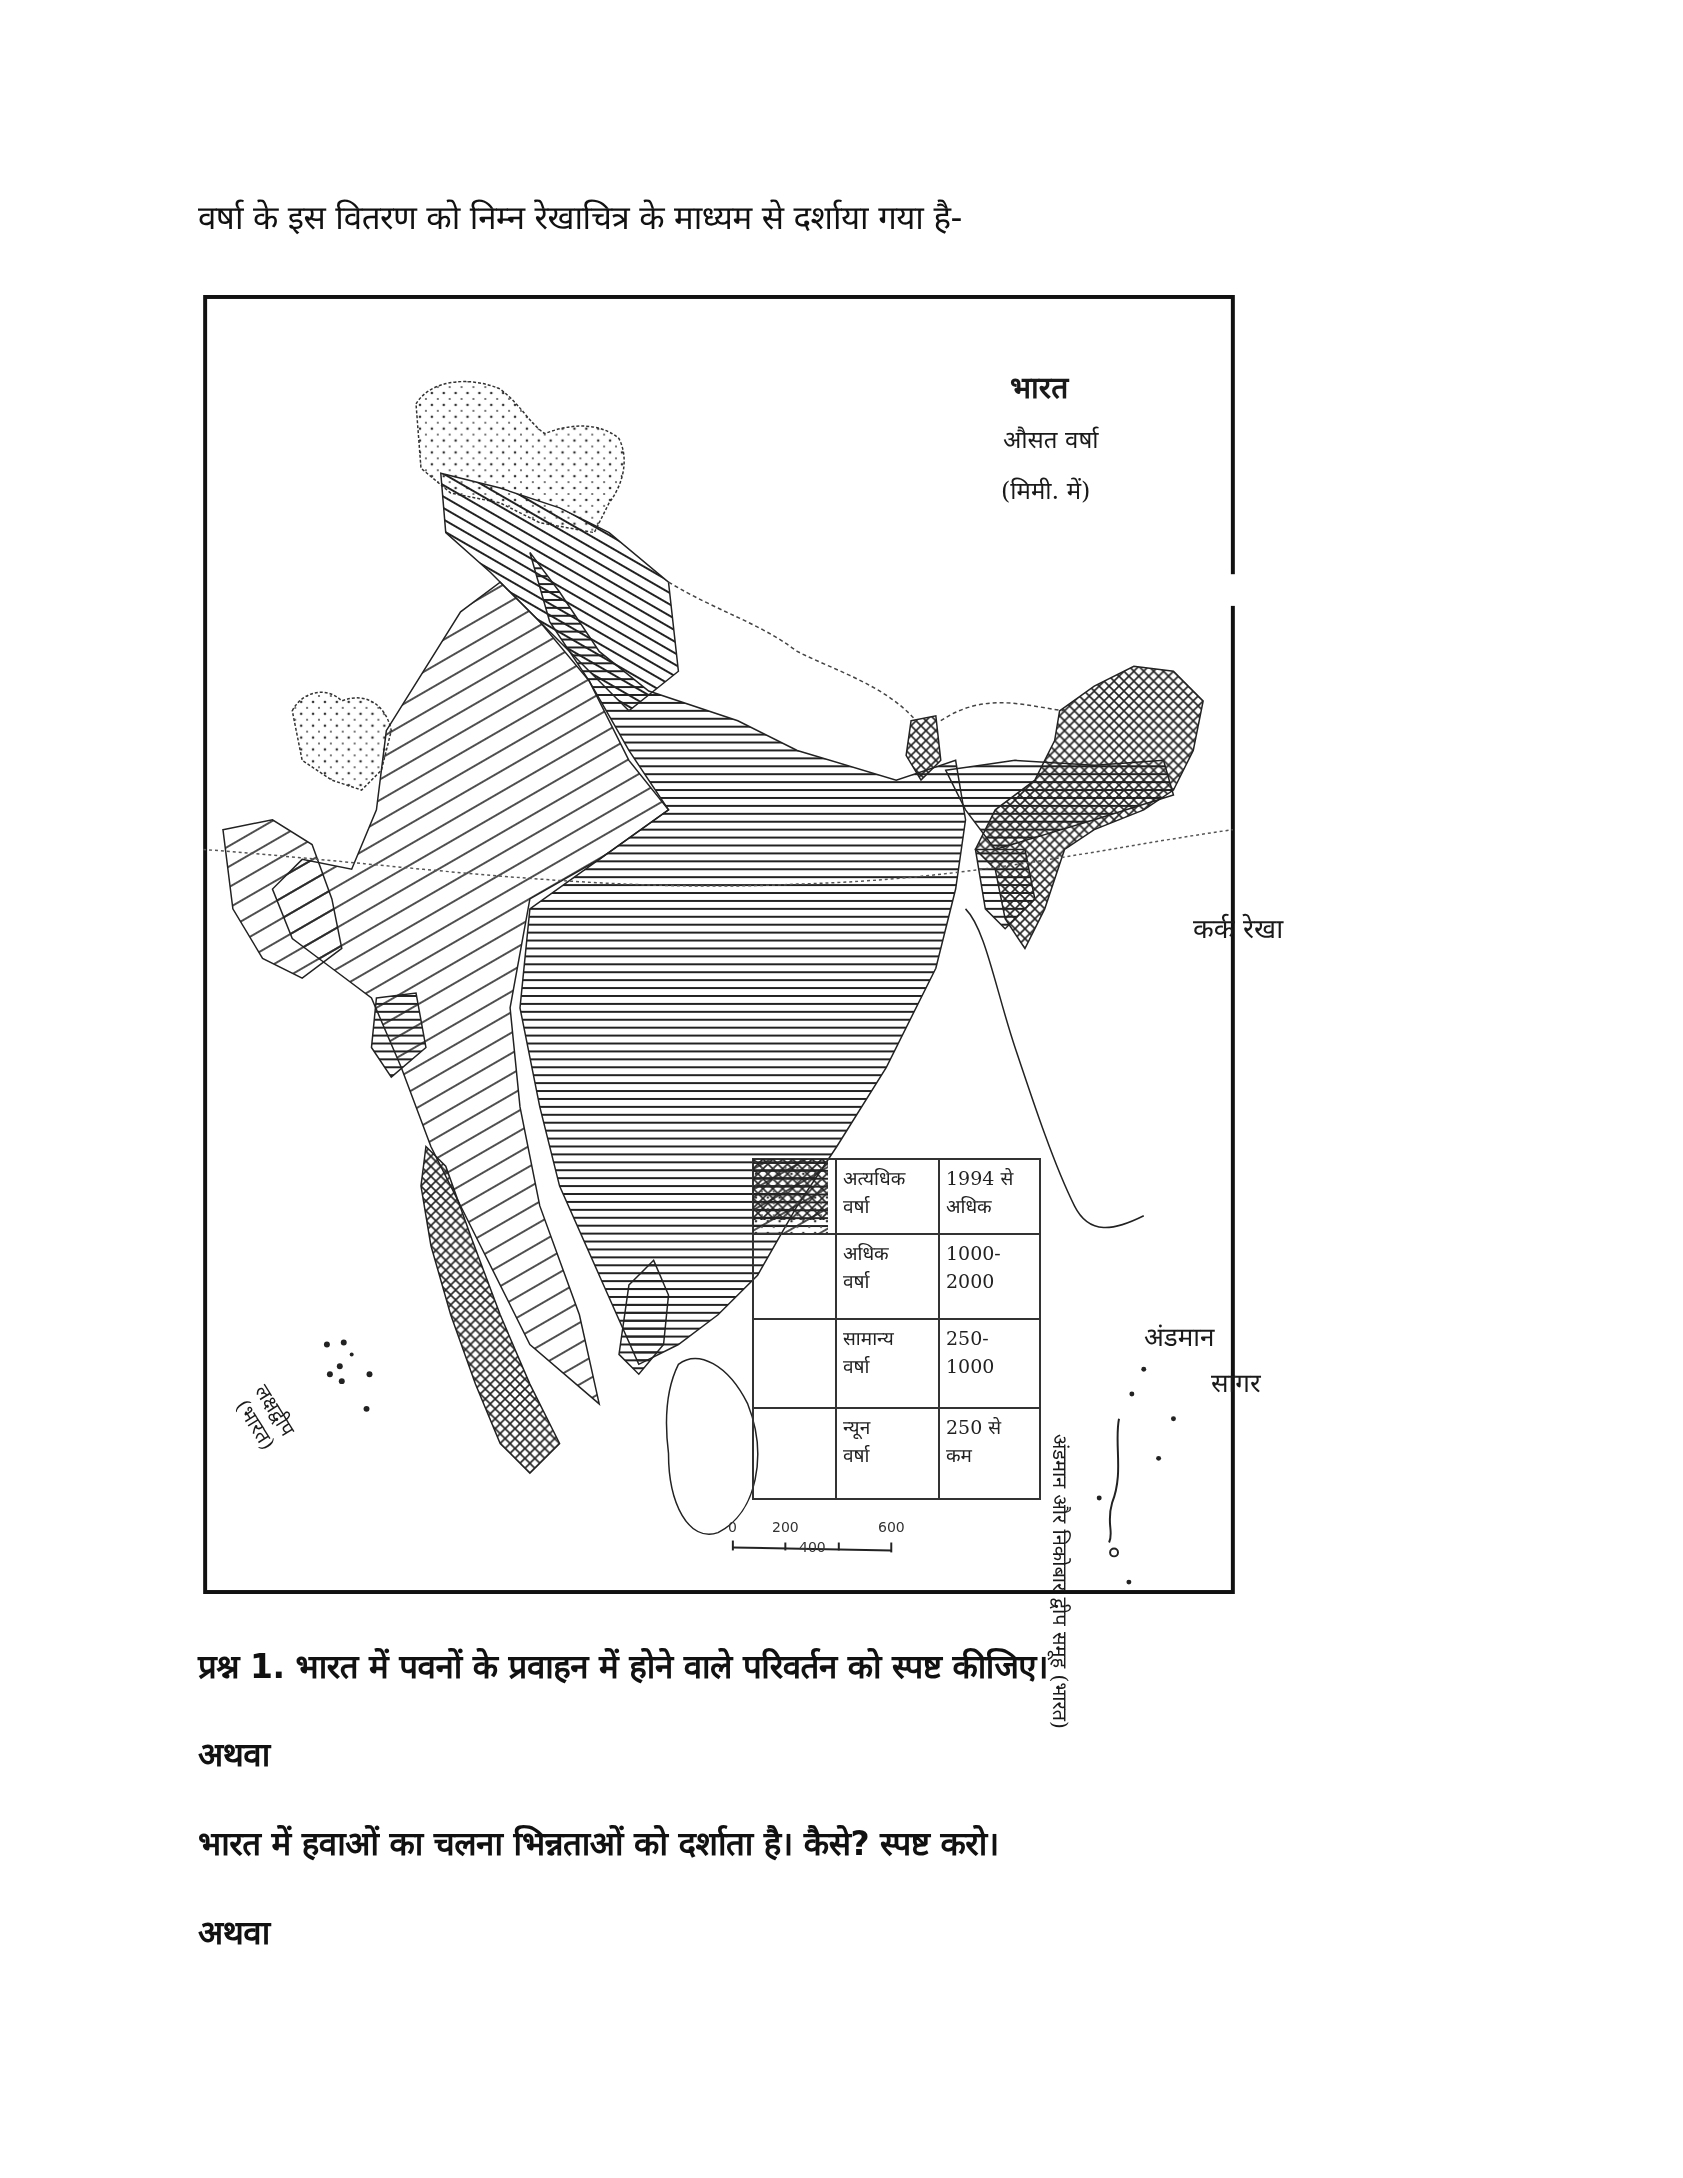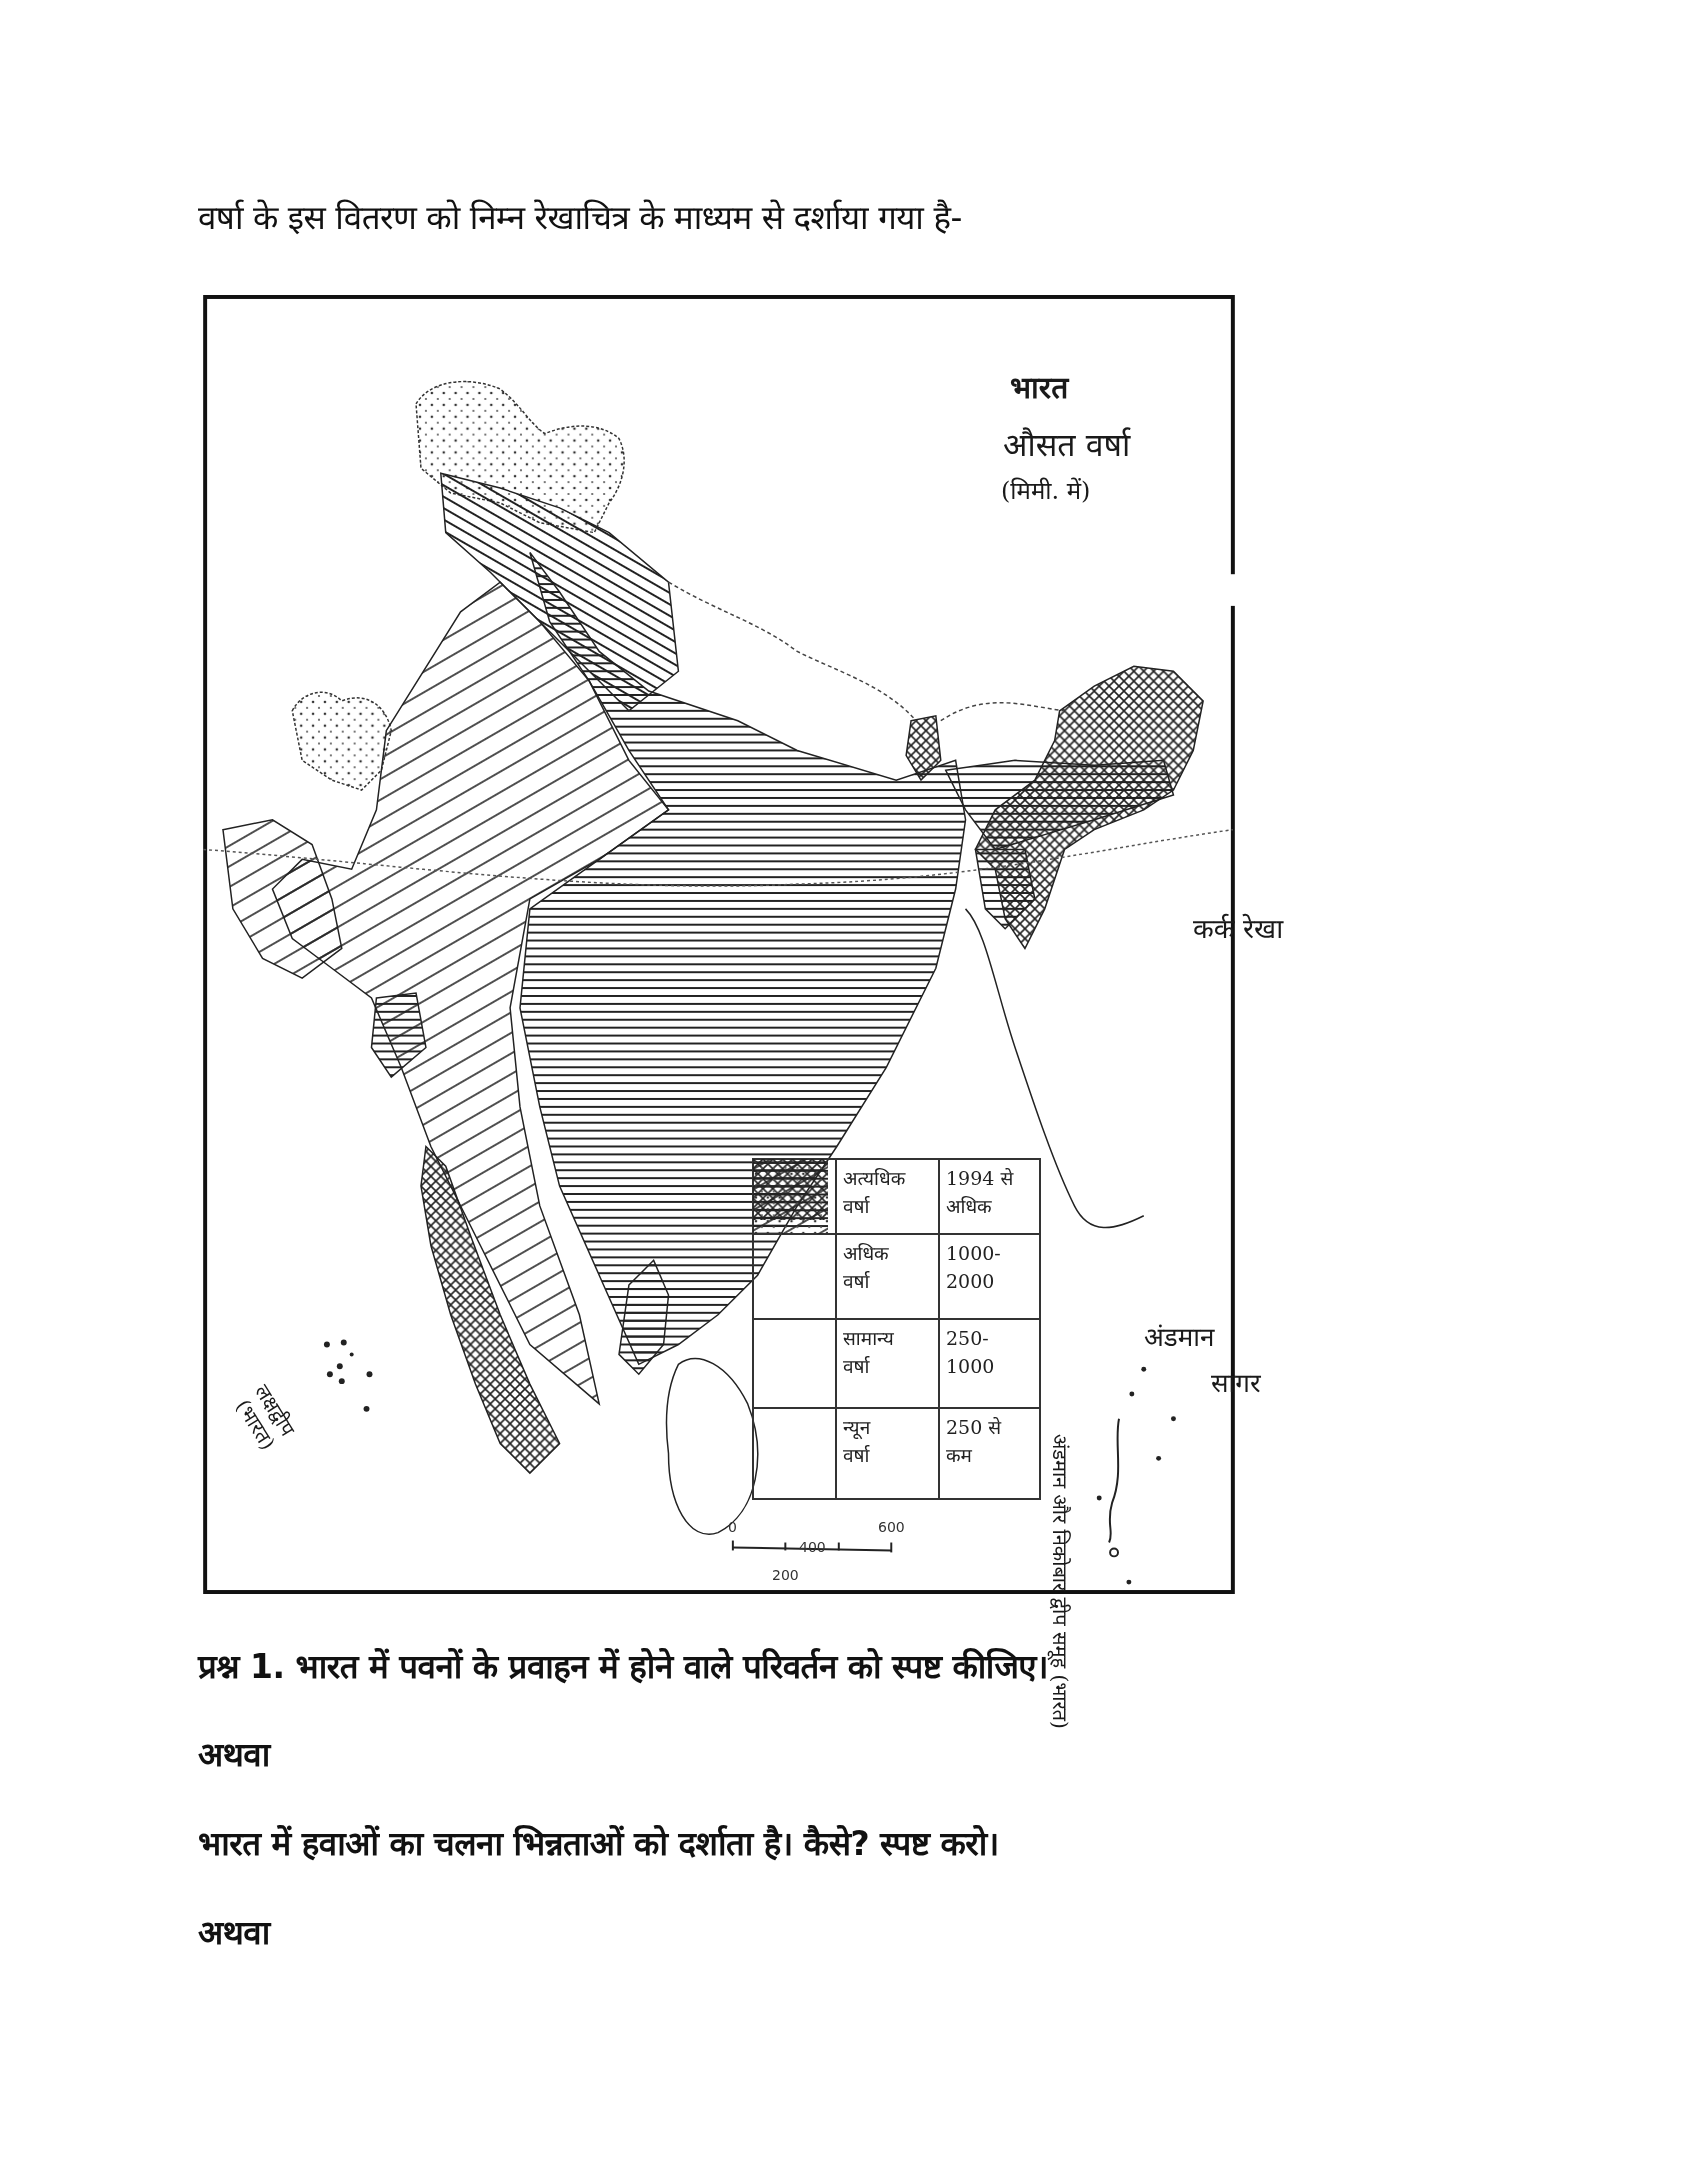--- a/index.html
+++ b/index.html
@@ -9,21 +9,21 @@
   .intro { top: 194px; font-size: 33px; font-weight: normal; letter-spacing: -0.5px; }
   .q { font-size: 33px; font-weight: bold; letter-spacing: -0.5px; }
   #q-line { top: 1643px; }
   #or1 { top: 1731px; }
   #q-alt { top: 1820px; }
   #or2 { top: 1909px; }
   #map-wrap { position: absolute; left: 203px; top: 295px; width: 1032px; height: 1299px; }
   #map-wrap svg { position: absolute; left: 0; top: 0; }
   .mlabel { position: absolute; font-family: "DejaVu Serif", "Liberation Serif", serif; color: #1a1a1a; white-space: nowrap; }
   #title-bharat { left: 807px; top: 71px; font-size: 30px; font-weight: bold; }
-  #title-avg { left: 800px; top: 127px; font-size: 32px; }
+  #title-avg { left: 800px; top: 127px; font-size: 24px; }
   #title-unit { left: 798px; top: 178px; font-size: 24px; }
   #lbl-karka { left: 990px; top: 614px; font-size: 27px; }
   #lbl-andaman-sea-1 { left: 941px; top: 1023px; font-size: 26px; }
   #lbl-andaman-sea-2 { left: 1008px; top: 1069px; font-size: 26px; }
   #lbl-andaman-islands { left: 871px; top: 1139px; font-size: 20px; transform: rotate(90deg); transform-origin: left top; }
   #lbl-lakshadweep { left: 69px; top: 1084px; font-size: 20px; transform: rotate(58deg); transform-origin: left top; }
   #lbl-lakshadweep-sub { left: 50px; top: 1099px; font-size: 20px; transform: rotate(58deg); transform-origin: left top; }
   #legend { position: absolute; left: 549px; top: 863px; border-collapse: collapse; font-family: "DejaVu Serif", "Liberation Serif", serif; font-size: 19px; color: #222; }
   #legend td { border: 2px solid #333; padding: 0; vertical-align: top; margin-top: 20px; }
   #legend .sw { width: 75px; height: 71px; }
@@ -177,21 +177,21 @@
               <rect width="76" height="78" fill="url(#p-dots)"></rect>
             </svg>
           </td>
       <td class="nm"><span>न्यून</span><br><span>वर्षा</span></td>
       <td class="rg"><span>250 से</span><br><span>कम</span></td>
     </tr>
   </tbody>
     </table>
 
   <div class="scale-lbl" style="left:525px;top:1224px;">0</div>
-  <div class="scale-lbl" style="left:569px;top:1224px;margin-top:48px;">200</div>
+  <div class="scale-lbl" style="left:569px;top:1224px;">200</div>
   <div class="scale-lbl" style="left:596px;top:1224px;margin-top:20px;">400</div>
   <div class="scale-lbl" style="left:675px;top:1224px;">600</div>
 </div>
 
 <div class="para q" id="q-line">प्रश्न 1. भारत में पवनों के प्रवाहन में होने वाले परिवर्तन को स्पष्ट कीजिए।</div>
 <div class="para q" id="or1">अथवा</div>
 <div class="para q" id="q-alt">भारत में हवाओं का चलना भिन्नताओं को दर्शाता है। कैसे? स्पष्ट करो।</div>
 <div class="para q" id="or2">अथवा</div>
 
 

